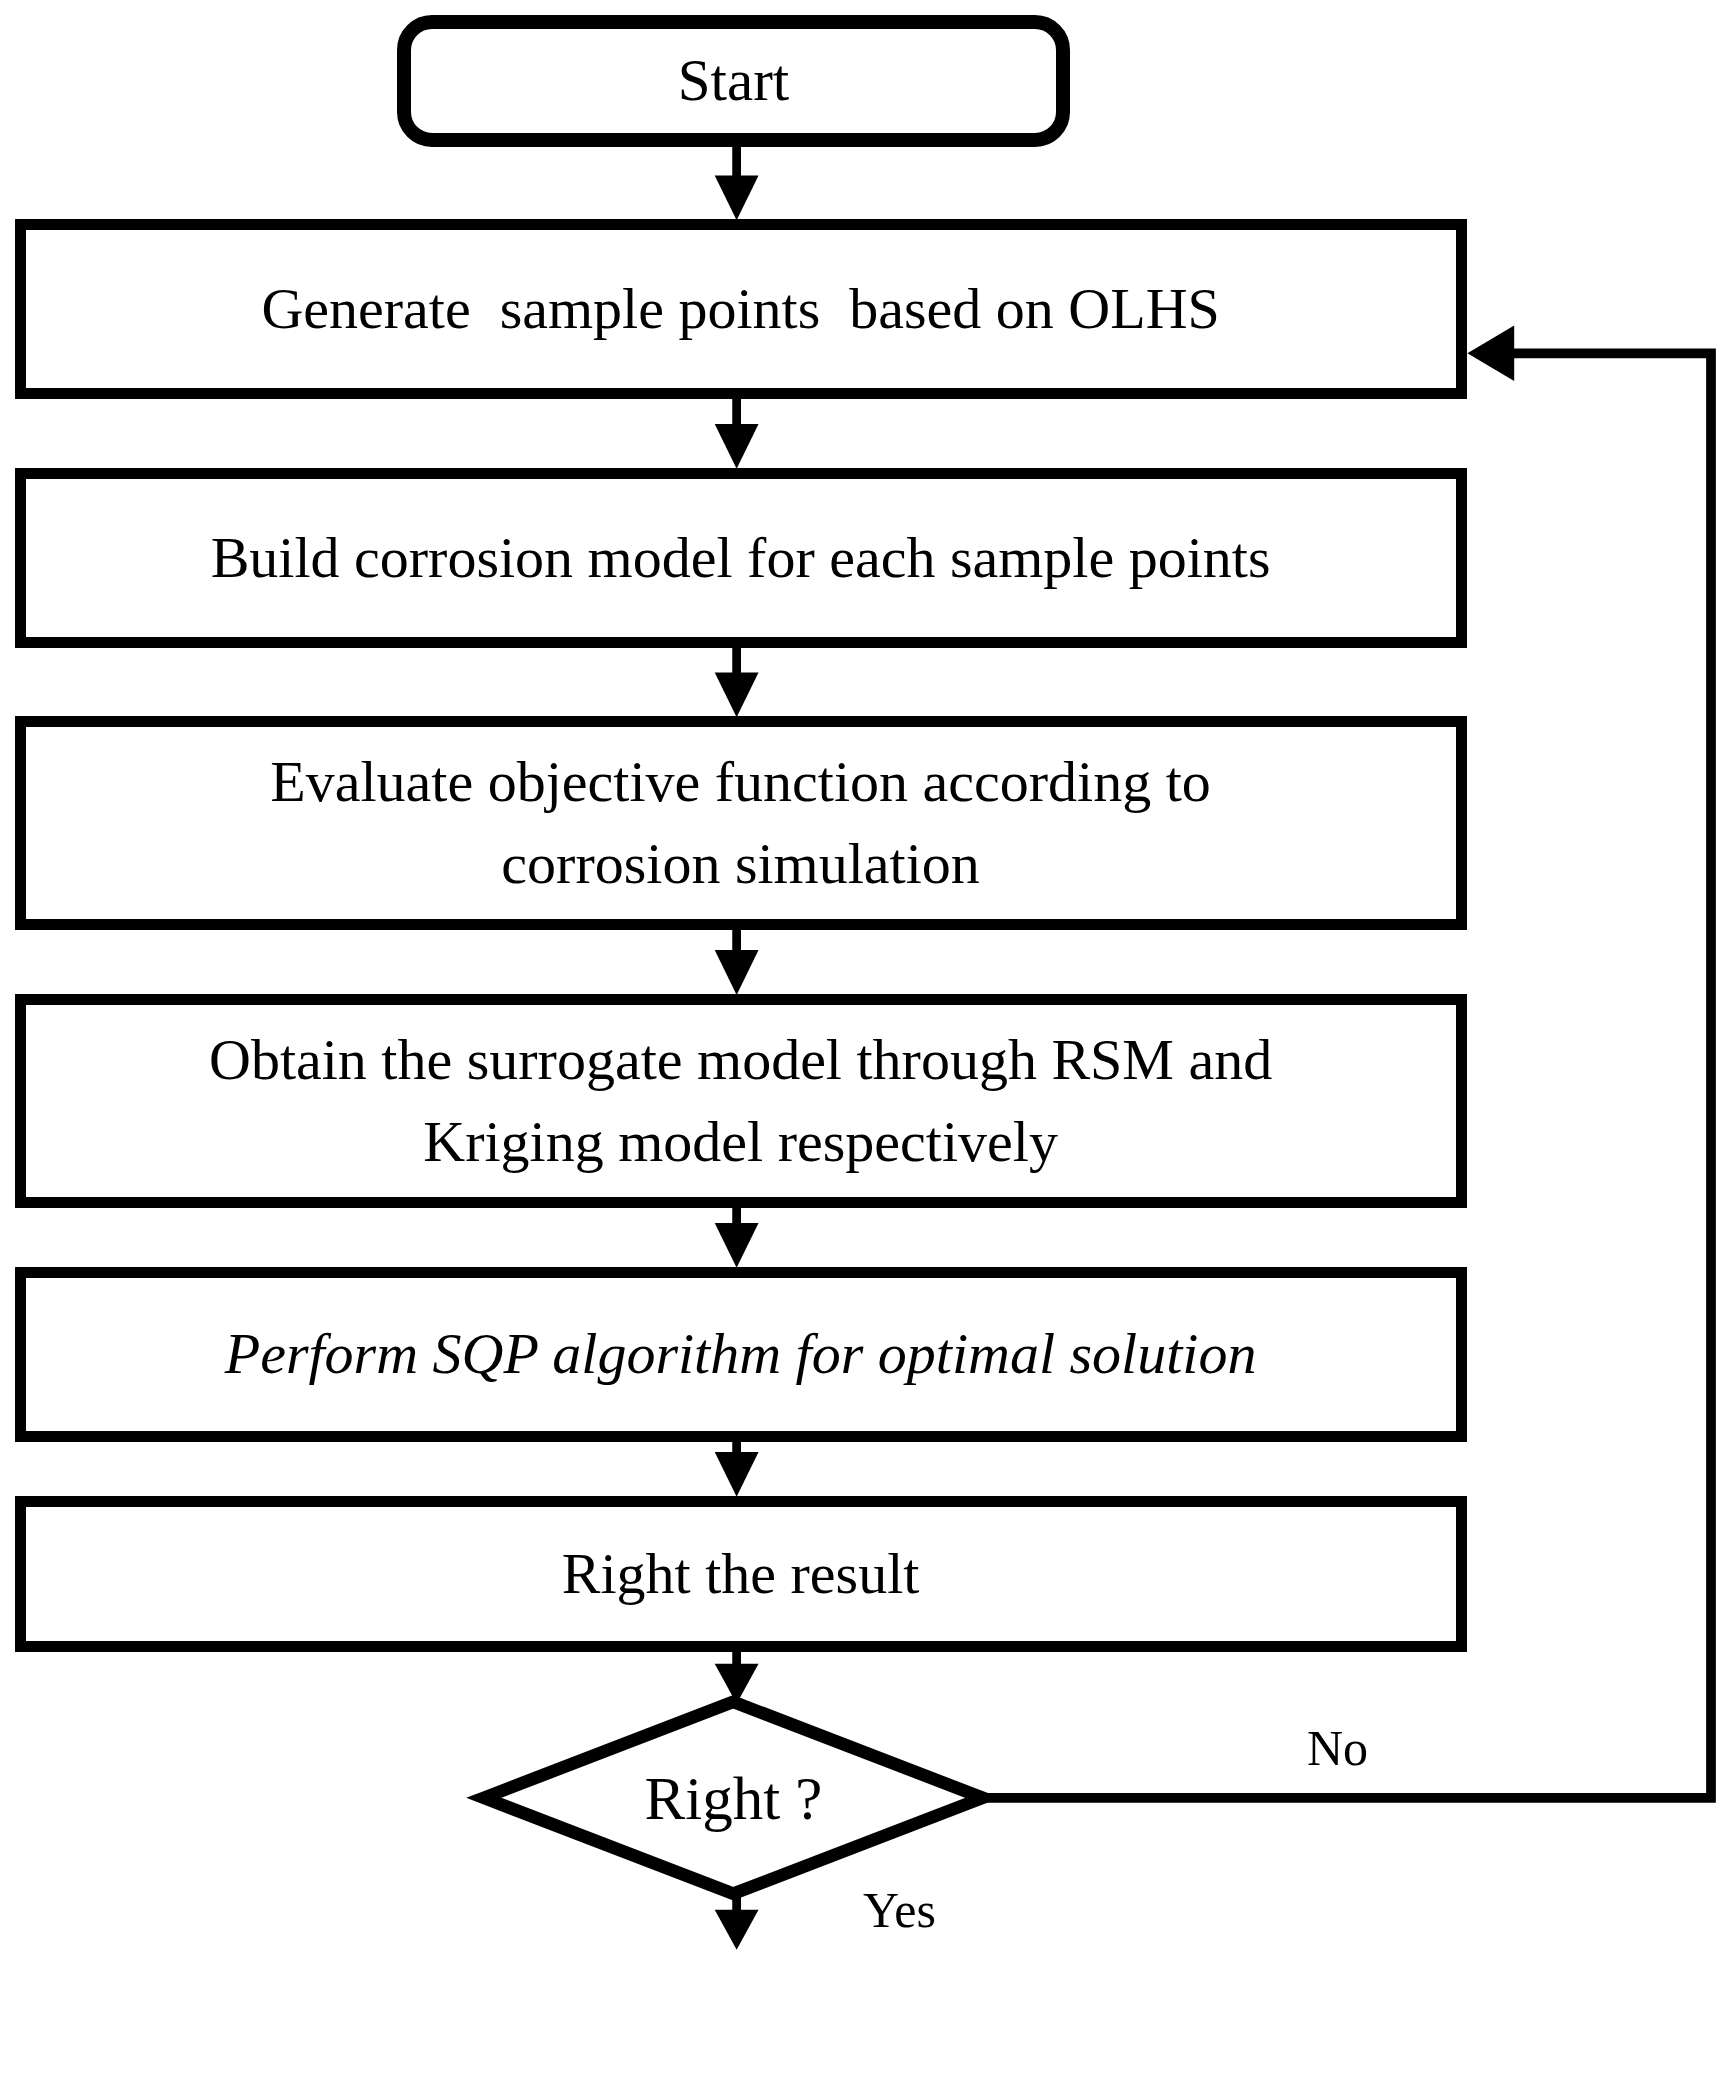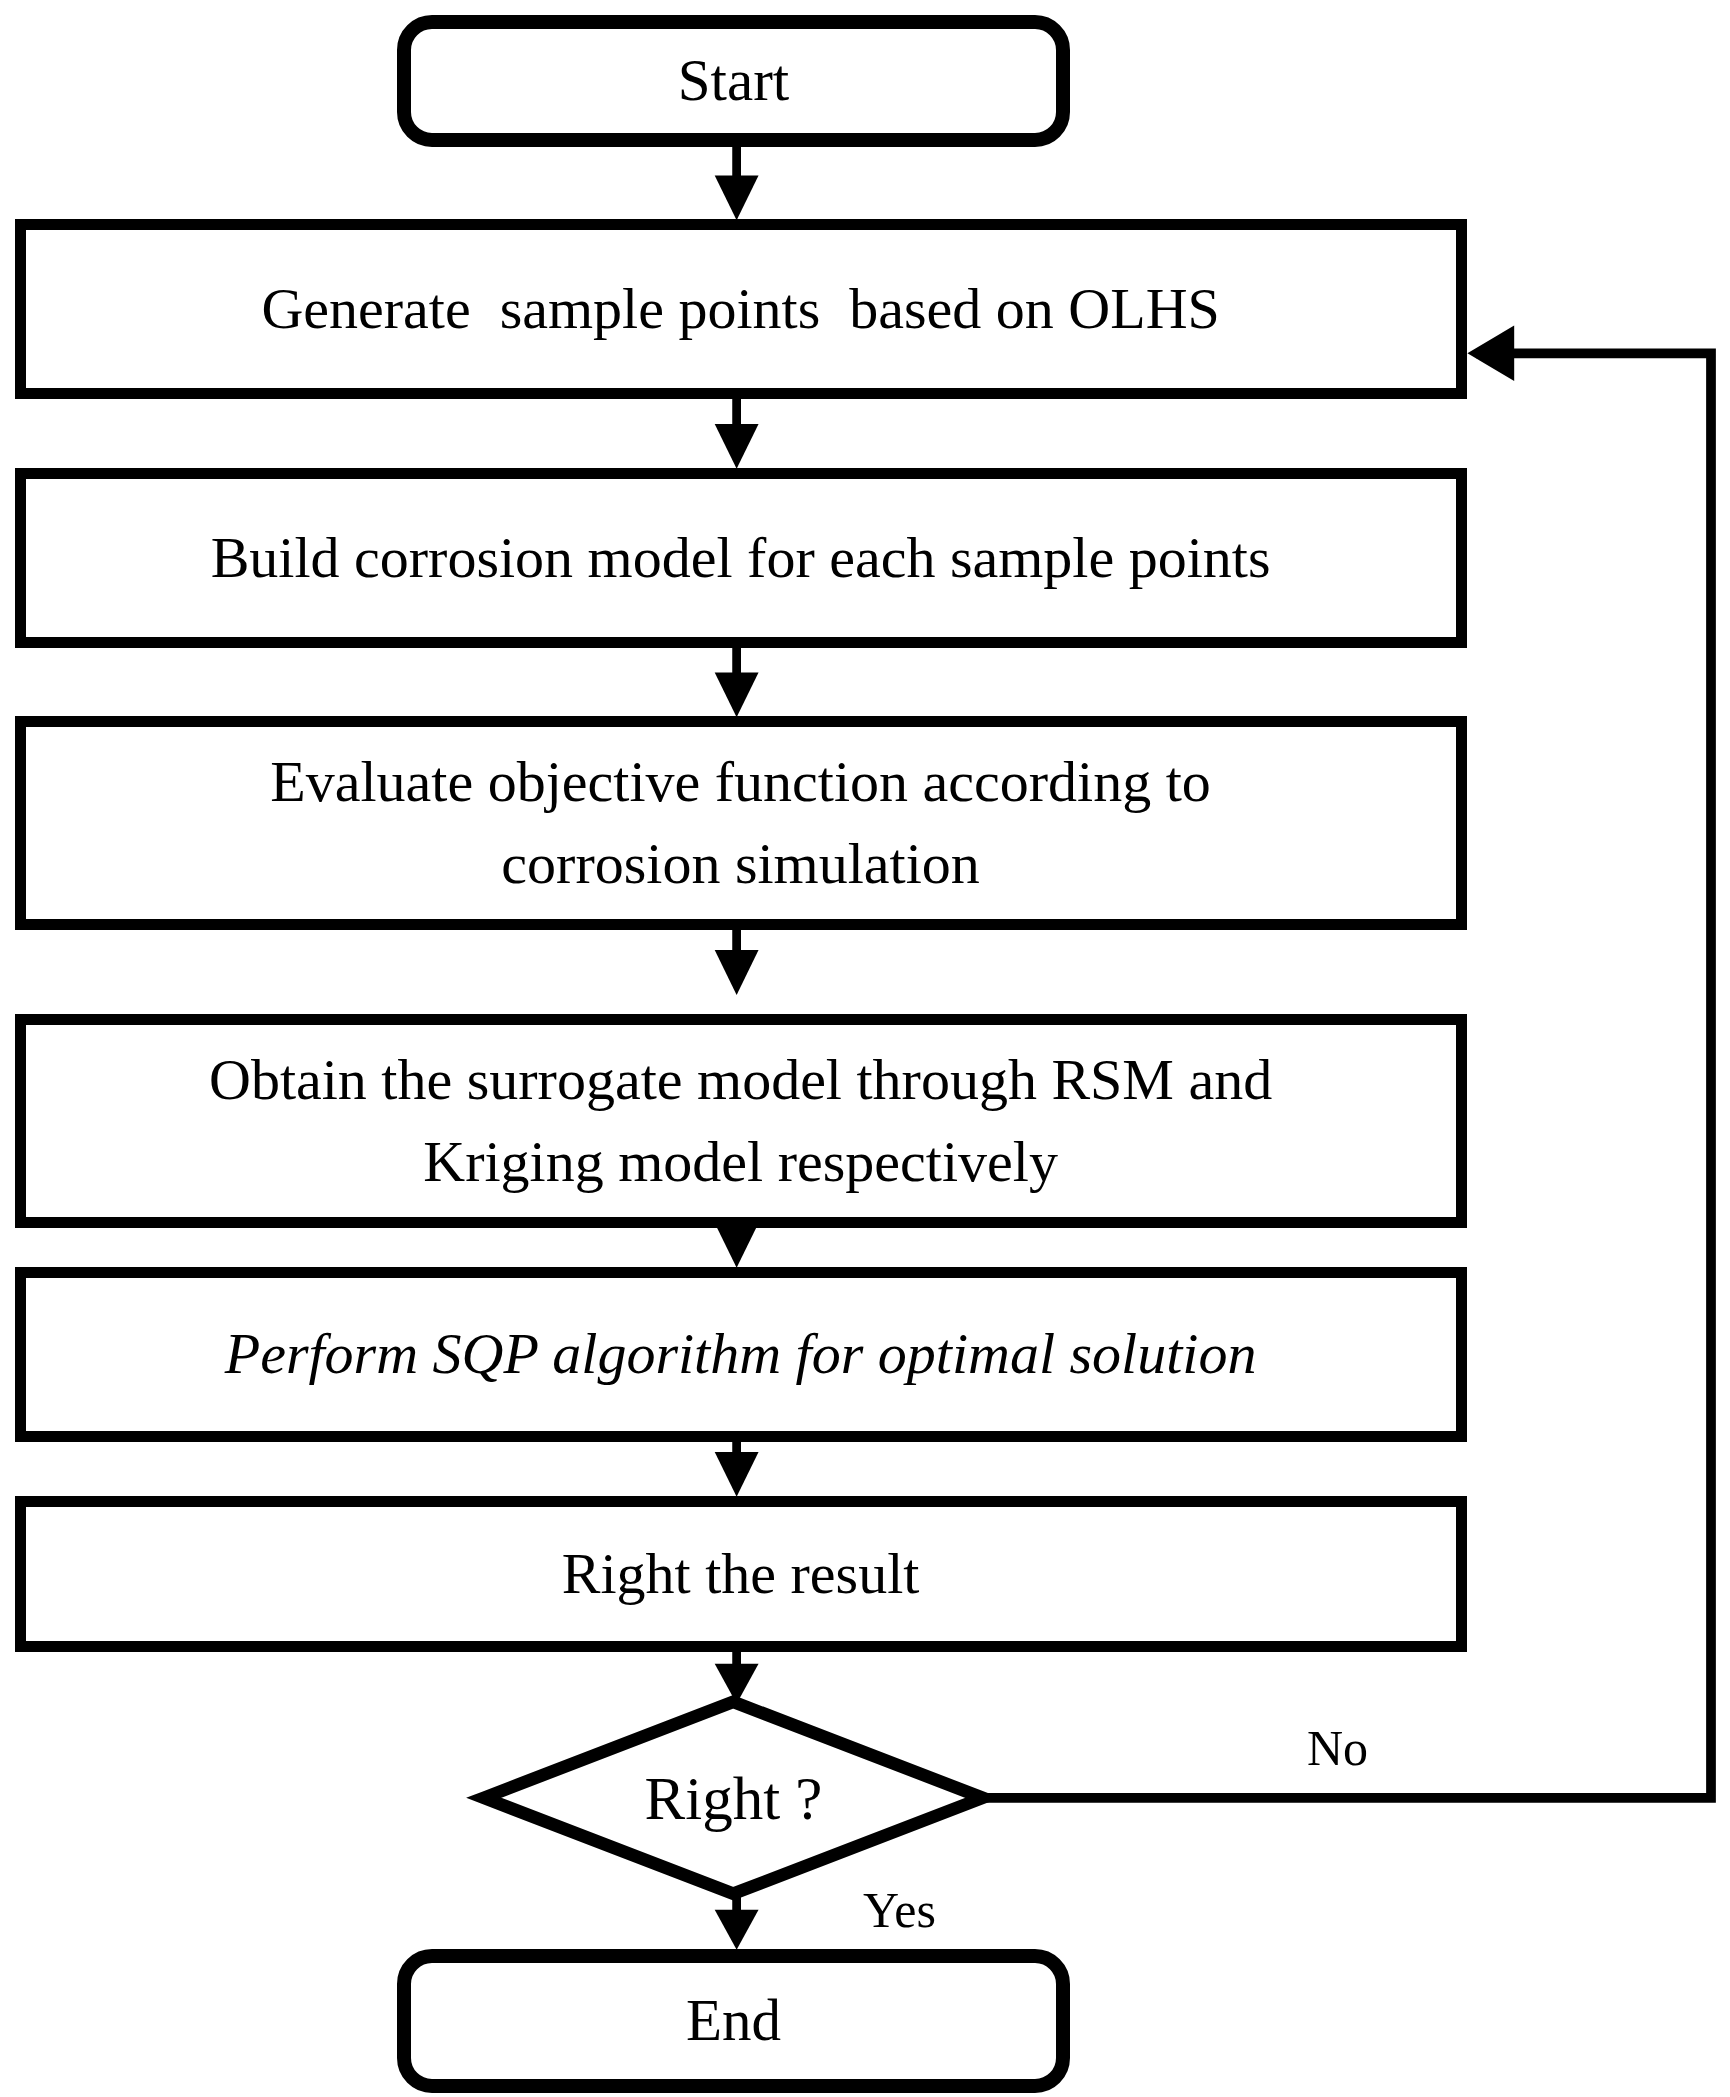--- a/index.html
+++ b/index.html
@@ -56,21 +56,21 @@
     align-items: center;
     justify-content: center;
     font-size: 50px;
     white-space: pre;
     background: transparent;
   }
   #node-start    { top: 14.6px;   height: 132px; }
   #node-generate { top: 219px;  height: 180px; }
   #node-build    { top: 468px;  height: 180px; }
   #node-evaluate { top: 716px; height: 214px; }
-  #node-obtain   { top: 994px; height: 214px; margin-top: 20px; }
+  #node-obtain   { top: 994px; height: 214px; }
   #node-perform  { top: 1267px; height: 175px; font-style: italic; }
   #node-verify   { top: 1496px; height: 156px; }
   #node-end      { top: 1949px; height: 144px; }
   #decision-label {
     left: 490px;
     top: 1750px;
     width: 487px;
     height: 97px;
     font-size: 61px;
   }
@@ -147,16 +147,15 @@
   <div class="node process" id="node-perform">Perform SQP algorithm for optimal solution</div>
 
   <div class="node process" id="node-verify">Right the result</div>
 
   <div class="floating-label" id="decision-label">Right ?</div>
 
   <div class="floating-label" id="label-no">No</div>
 
   <div class="floating-label" id="label-yes">Yes</div>
 
-  <div class="node terminator" id="node-end">End</div>
 
 </div>
 
 
 </body></html>

